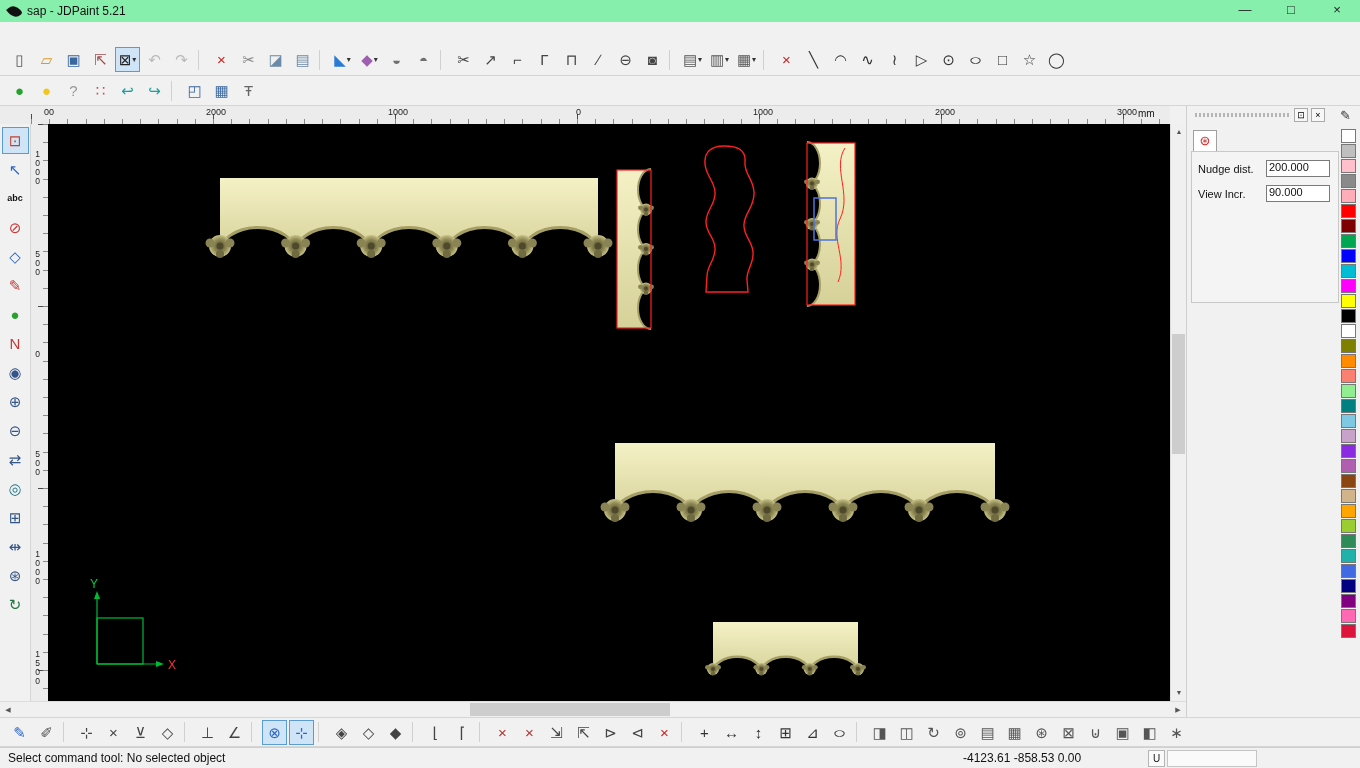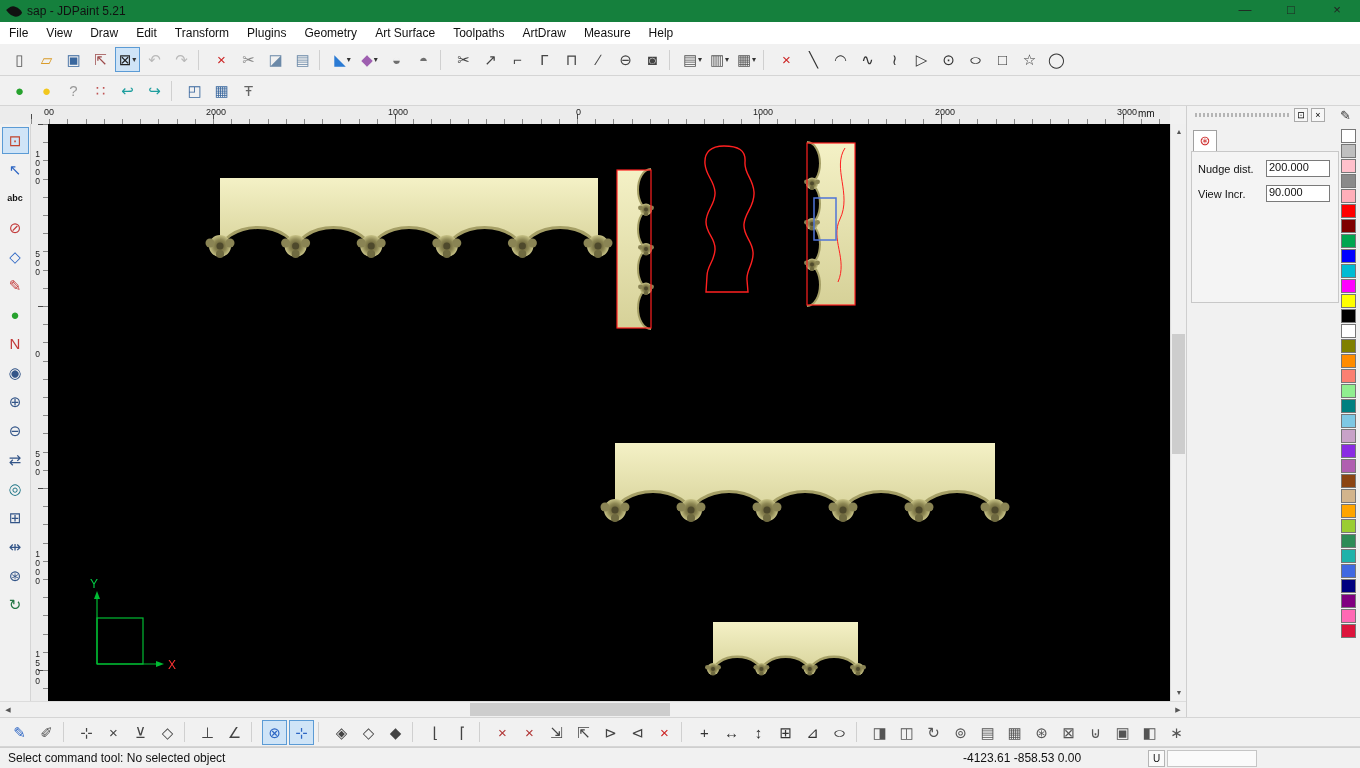--- a/index.html
+++ b/index.html
@@ -1,20 +1,20 @@
 <!DOCTYPE html>
 <html><head>
 <meta charset="utf-8">
 <style>
   html,body{margin:0;padding:0;background:#444;}
   #app{position:relative;width:1360px;height:768px;background:#f1f1f1;
        font-family:"Liberation Sans",sans-serif;font-size:12px;color:#111;
        overflow:hidden;user-select:none;}
   
-  .titlebar{position:absolute;left:0;top:0;width:1360px;height:22px;background:#15803d;
+  .titlebar{position:absolute;left:0;top:0;width:1360px;height:22px;background:#86efac;
             display:flex;align-items:center;border-bottom:1px solid #f0f0f0;}
   .appicon{width:11px;height:13px;background:#111;border-radius:0 70% 20% 70%;
            transform:rotate(-40deg);margin:0 7px 0 9px;}
   .title-text{font-size:12px;color:#111;}
   .wincontrols{margin-left:auto;display:flex;height:22px;}
   .wbtn{width:46px;height:22px;text-align:center;line-height:20px;font-size:13px;color:#222;}
   
   .menubar{position:absolute;left:0;top:22px;width:1360px;height:22px;background:#fff;
            display:flex;align-items:center;border-bottom:1px solid #e3e3e3;}
   .menu-item{padding:0 9px;line-height:22px;font-size:12px;color:#111;}
@@ -119,35 +119,20 @@
   <div class="titlebar">
     <span class="appicon"></span>
     <span class="title-text">sap - JDPaint 5.21</span>
     <span class="wincontrols">
       <span class="wbtn">—</span>
       <span class="wbtn">□</span>
       <span class="wbtn">×</span>
     </span>
   </div>
 
-  <div class="menubar">
-
-  <span class="menu-item">File</span>
-      <span class="menu-item">View</span>
-      <span class="menu-item">Draw</span>
-      <span class="menu-item">Edit</span>
-      <span class="menu-item">Transform</span>
-      <span class="menu-item">Plugins</span>
-      <span class="menu-item">Geometry</span>
-      <span class="menu-item">Art Surface</span>
-      <span class="menu-item">Toolpaths</span>
-      <span class="menu-item">ArtDraw</span>
-      <span class="menu-item">Measure</span>
-      <span class="menu-item">Help</span>
-    </div>
 
   <div class="toolbar" id="toolbar1">
 
   <button class="tbtn">
         <span class="glyph" style="color: rgb(85, 85, 85);">▯</span>
       </button>
       <button class="tbtn">
         <span class="glyph" style="color: rgb(217, 156, 43);">▱</span>
       </button>
       <button class="tbtn">

